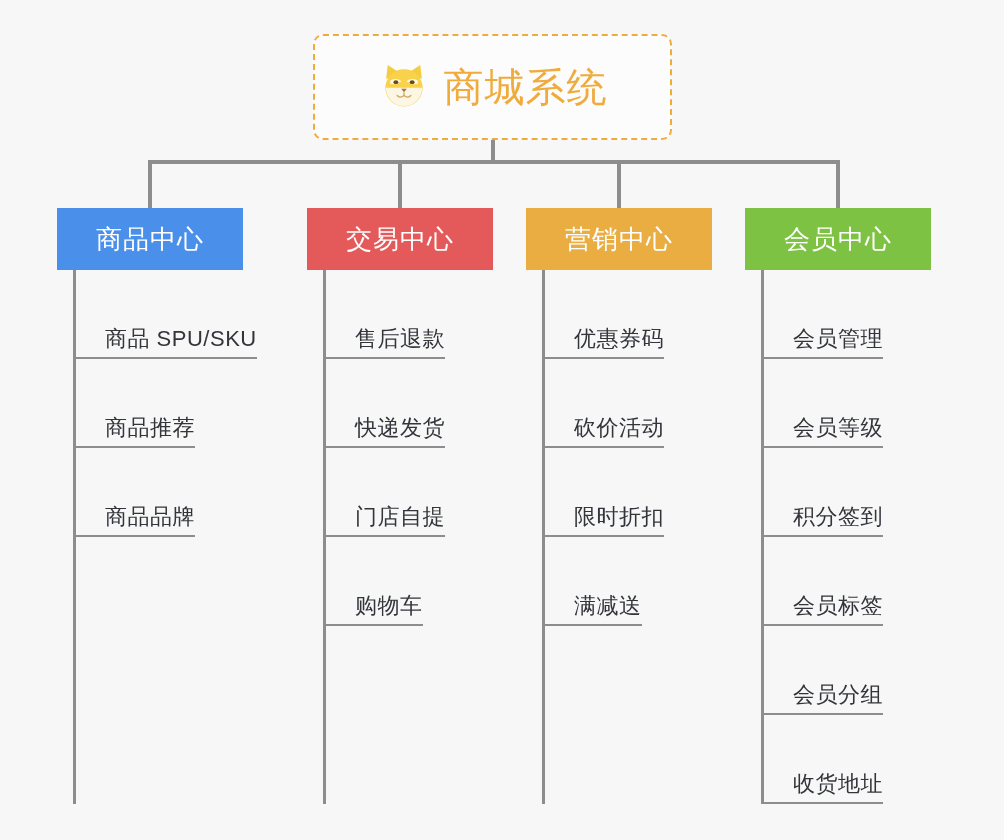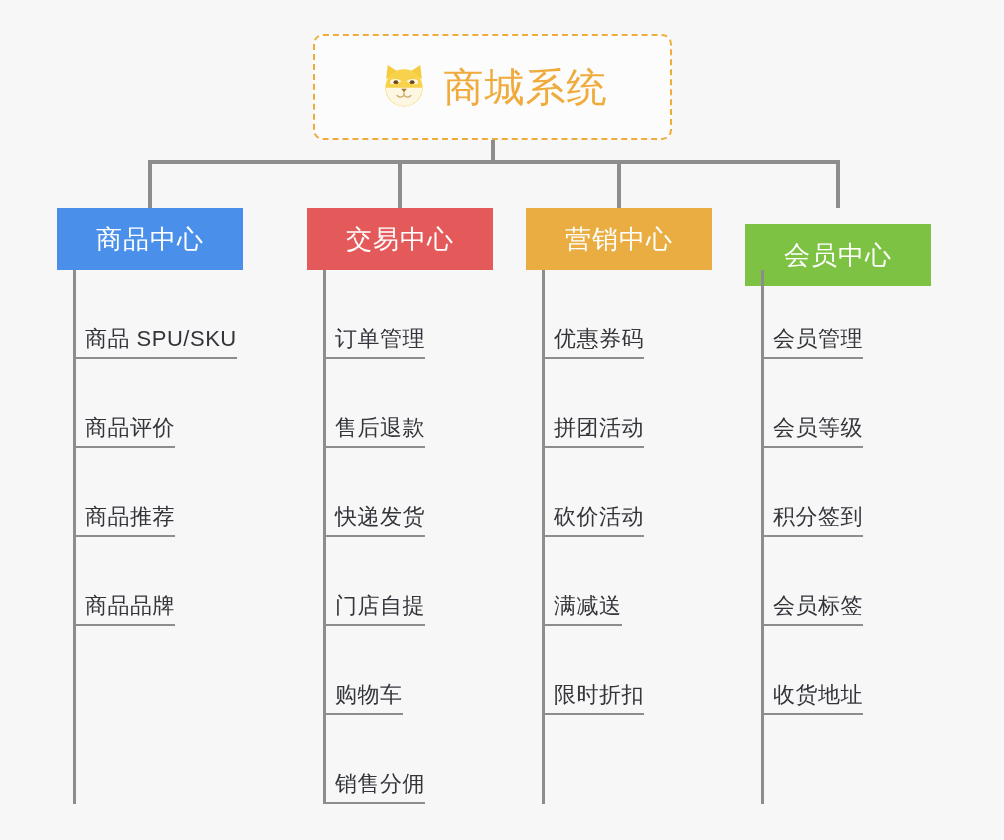--- a/index.html
+++ b/index.html
@@ -95,21 +95,21 @@
   }
   .leaf {
     position: relative;
     height: 89px;
     display: flex;
     align-items: flex-end;
   }
   .leaf-inner {
     position: relative;
     display: inline-block;
-    padding: 0 0 5px 12px;
+    padding: 0 0 5px 32px;
     border-bottom: 2px solid #8d8d8d;
     white-space: nowrap;
   }
   .leaf-text {
     font-size: 22px;
     line-height: 1.18;
     color: #33353a;
     letter-spacing: 0.5px;
   }
 </style>
@@ -155,99 +155,90 @@
   <div class="branch" style="left:57px; top:208px;">
     <div class="branch-head" style="background: rgb(74, 144, 234);">
       <span>商品中心</span>
     </div>
     <div class="spine" style="height: 534px;"></div>
     <div class="leaf-list">
       <div class="leaf">
           <span class="leaf-inner"><span class="leaf-text">商品 SPU/SKU</span></span>
         </div>
       <div class="leaf">
-          <span class="leaf-inner"><span class="leaf-text">商品评价</span></span>
-        </div>
-      <div class="leaf">
           <span class="leaf-inner"><span class="leaf-text">商品推荐</span></span>
         </div>
       <div class="leaf">
           <span class="leaf-inner"><span class="leaf-text">商品品牌</span></span>
         </div>
     </div>
   </div>
 
   <div class="branch" style="left:307px; top:208px;">
     <div class="branch-head" style="background: rgb(228, 89, 90); justify-content: center;">
       <span>交易中心</span>
     </div>
     <div class="spine" style="height: 534px;"></div>
     <div class="leaf-list">
       <div class="leaf">
-          <span class="leaf-inner"><span class="leaf-text">订单管理</span></span>
-        </div>
-      <div class="leaf">
           <span class="leaf-inner"><span class="leaf-text">售后退款</span></span>
         </div>
       <div class="leaf">
           <span class="leaf-inner"><span class="leaf-text">快递发货</span></span>
         </div>
       <div class="leaf">
           <span class="leaf-inner"><span class="leaf-text">门店自提</span></span>
         </div>
       <div class="leaf">
           <span class="leaf-inner"><span class="leaf-text">购物车</span></span>
-        </div>
-      <div class="leaf">
-          <span class="leaf-inner"><span class="leaf-text">销售分佣</span></span>
         </div>
     </div>
   </div>
 
   <div class="branch" style="left:526px; top:208px;">
     <div class="branch-head" style="background: rgb(233, 173, 65); font-family: Liberation Serif, serif;">
       <span>营销中心</span>
     </div>
     <div class="spine" style="height: 534px;"></div>
     <div class="leaf-list">
       <div class="leaf">
           <span class="leaf-inner"><span class="leaf-text">优惠券码</span></span>
         </div>
       <div class="leaf">
-          <span class="leaf-inner"><span class="leaf-text">拼团活动</span></span>
-        </div>
-      <div class="leaf">
           <span class="leaf-inner"><span class="leaf-text">砍价活动</span></span>
         </div>
       <div class="leaf">
+          <span class="leaf-inner"><span class="leaf-text">限时折扣</span></span>
+        </div>
+      <div class="leaf">
           <span class="leaf-inner"><span class="leaf-text">满减送</span></span>
         </div>
-      <div class="leaf">
-          <span class="leaf-inner"><span class="leaf-text">限时折扣</span></span>
-        </div>
     </div>
   </div>
 
   <div class="branch" style="left:745px; top:208px;">
-    <div class="branch-head" style="background: rgb(125, 194, 66); margin-top: 16px;">
+    <div class="branch-head" style="background: rgb(125, 194, 66);">
       <span>会员中心</span>
     </div>
     <div class="spine" style="height: 534px;"></div>
     <div class="leaf-list">
       <div class="leaf">
           <span class="leaf-inner"><span class="leaf-text">会员管理</span></span>
         </div>
       <div class="leaf">
           <span class="leaf-inner"><span class="leaf-text">会员等级</span></span>
         </div>
       <div class="leaf">
           <span class="leaf-inner"><span class="leaf-text">积分签到</span></span>
         </div>
       <div class="leaf">
           <span class="leaf-inner"><span class="leaf-text">会员标签</span></span>
         </div>
       <div class="leaf">
+          <span class="leaf-inner"><span class="leaf-text">会员分组</span></span>
+        </div>
+      <div class="leaf">
           <span class="leaf-inner"><span class="leaf-text">收货地址</span></span>
         </div>
     </div>
   </div>
 
 </div>
 
 </body></html>

